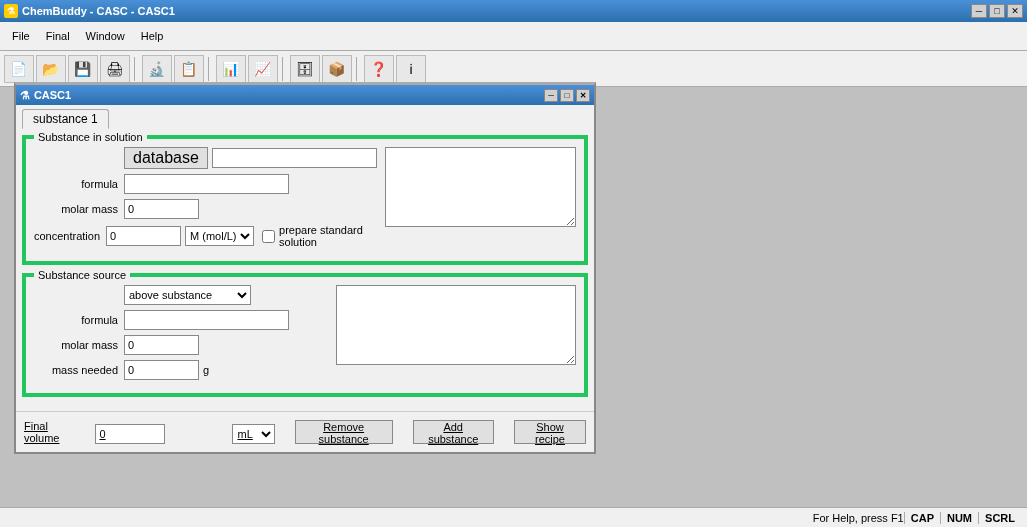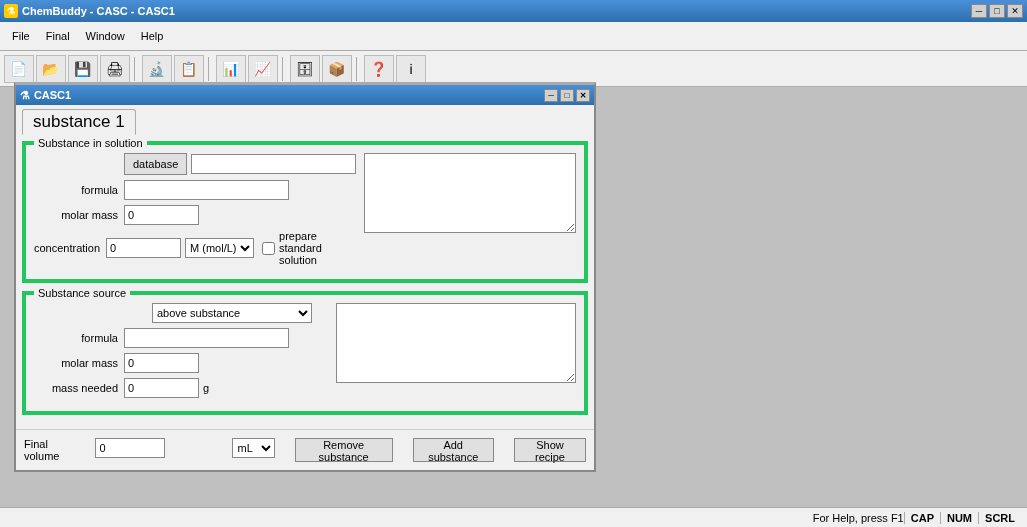--- a/index.html
+++ b/index.html
@@ -164,21 +164,21 @@
     .tabs-area {
       padding: 4px 6px 0;
       display: flex;
     }
     .tab {
       background: #e8e8e8;
       border: 1px solid #aaa;
       border-bottom: none;
       padding: 2px 10px;
       cursor: pointer;
-      font-size: 17px;
+      font-size: 12px;
       border-radius: 3px 3px 0 0;
     }
     .tab.active {
       background: #f0f0f0;
       border-bottom: 1px solid #f0f0f0;
       z-index: 1;
     }
 
     
     .content-area {
@@ -229,21 +229,21 @@
       background: white;
       font-size: 11px;
     }
 
     .database-btn {
       height: 22px;
       padding: 0 8px;
       background: #e0e0e0;
       border: 1px solid #888;
       cursor: pointer;
-      font-size: 11px;
+      font-size: 16px;
     }
 
     
     .substance-display {
       width: 240px;
       height: 80px;
       border: 1px solid #888;
       background: white;
       margin-left: 8px;
     }
@@ -258,24 +258,25 @@
 
     
     .form-checkbox {
       margin-right: 4px;
     }
 
     
     .action-bar {
       padding: 8px;
       display: flex;
-      align-items: flex-start;
+      align-items: flex-end;
       justify-content: flex-end;
       gap: 20px;
       border-top: 1px solid #ccc;
+      text-decoration: underline;
     }
 
     .action-label {
       font-size: 11px;
       margin-right: 4px;
     }
 
     .action-btn {
       height: 24px;
       padding: 0 12px;
@@ -407,21 +408,21 @@
         </div>
       </div>
 
       <div class="group-box">
         <span class="group-box-title">Substance source</span>
         <div class="substance-source-inner">
           <div class="src-fields">
 
             <div class="form-row">
               <div class="form-label"></div>
-              <select class="form-select" style="width:160px;margin-left:28px;">
+              <select class="form-select" style="width:127px;">
                 <option>above substance</option>
                 <option>custom substance</option>
                 <option>from database</option>
               </select>
             </div>
 
             <div class="form-row">
               <div class="form-label">formula</div>
               <input type="text" class="form-input form-input-medium" style="">
             </div>

